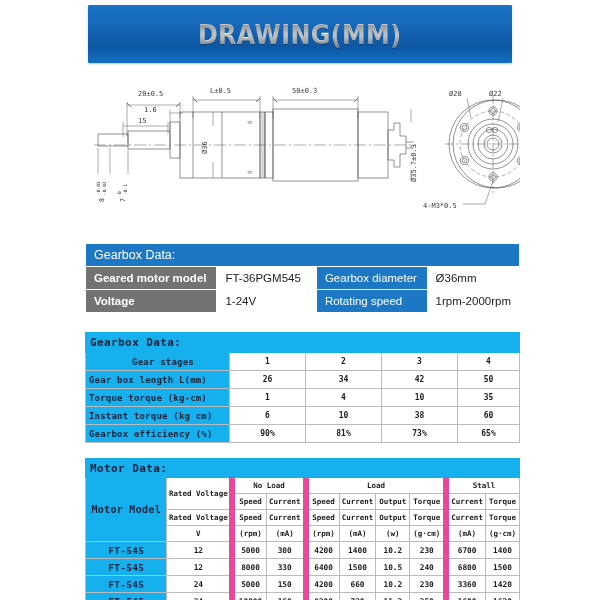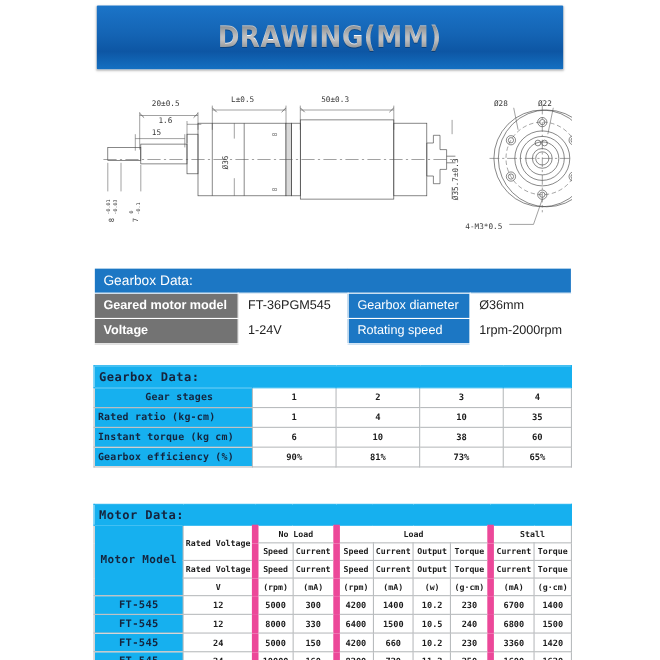--- a/index.html
+++ b/index.html
@@ -286,23 +286,30 @@
 
       <tr>
         <td class="rlbl ctr">Gear stages</td>
         <td class="cell c1">1</td>
         <td class="cell c2">2</td>
         <td class="cell c3">3</td>
         <td class="cell c4">4</td>
       </tr>
 
 
-
-      <tr>
-        <td class="rlbl">Rated ratio (kg-cm)</td>
+      <tr>
+        <td class="rlbl">Gear box length L(mm)</td>
+        <td class="cell c1">26</td>
+        <td class="cell c2">34</td>
+        <td class="cell c3">42</td>
+        <td class="cell c4">50</td>
+      </tr>
+
+      <tr>
+        <td class="rlbl">Torque torque (kg-cm)</td>
         <td class="cell c1">1</td>
         <td class="cell c2">4</td>
         <td class="cell c3">10</td>
         <td class="cell c4">35</td>
       </tr>
 
       <tr>
         <td class="rlbl">Instant torque (kg cm)</td>
         <td class="cell c1">6</td>
         <td class="cell c2">10</td>

